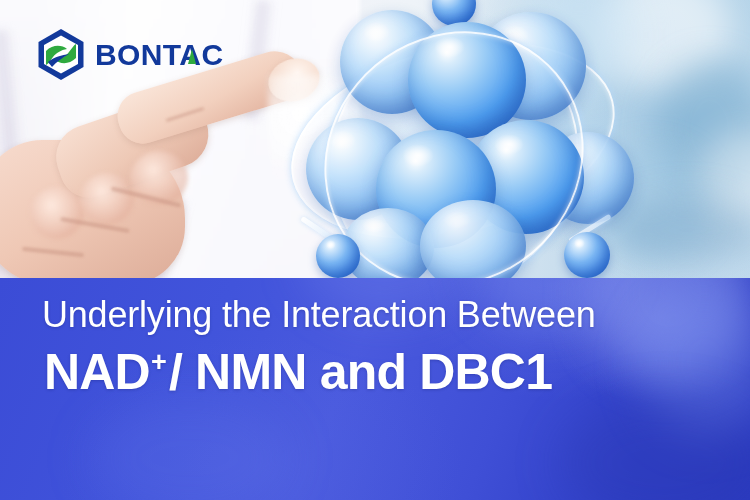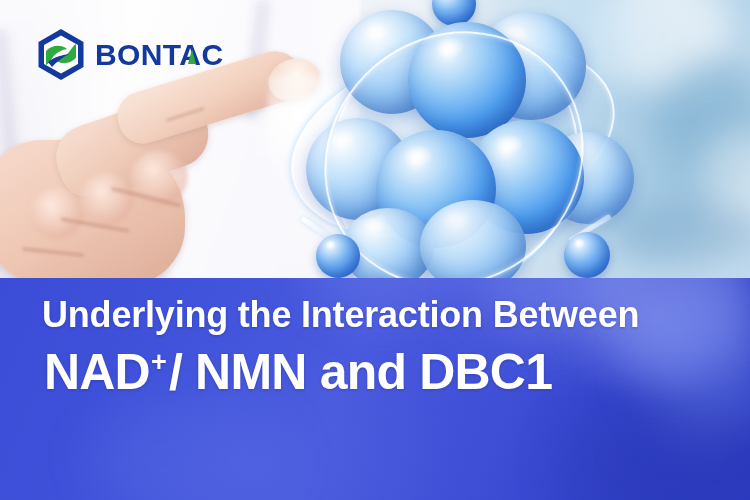--- a/index.html
+++ b/index.html
@@ -227,21 +227,21 @@
     position:absolute; left:40px; top:14px; right:10px;
     z-index:5;
   }
   .t-line{
     color:#ffffff;
     font-family:"Liberation Sans", sans-serif;
     text-shadow:0 1px 3px rgba(20,30,110,.30);
     white-space:nowrap;
   }
   .t-line.l1{ font-size:36px; font-weight:400; line-height:44px; letter-spacing:-.2px; }
-  .t-line.l2{ font-size:36px; font-weight:700; line-height:46px; letter-spacing:-.2px; margin-left:2px; }
+  .t-line.l2{ font-size:36px; font-weight:400; line-height:46px; letter-spacing:-.2px; margin-left:2px; }
   .t-line.l3{
     font-size:50px; font-weight:700; line-height:64px; letter-spacing:-.8px;
     margin-top:2px; margin-left:4px;
   }
   .t-line.l3 .sup{
     font-size:27px; font-weight:700; vertical-align:super; line-height:0;
     margin-left:1px; margin-right:3px;
   }
 </style>
 </head>

